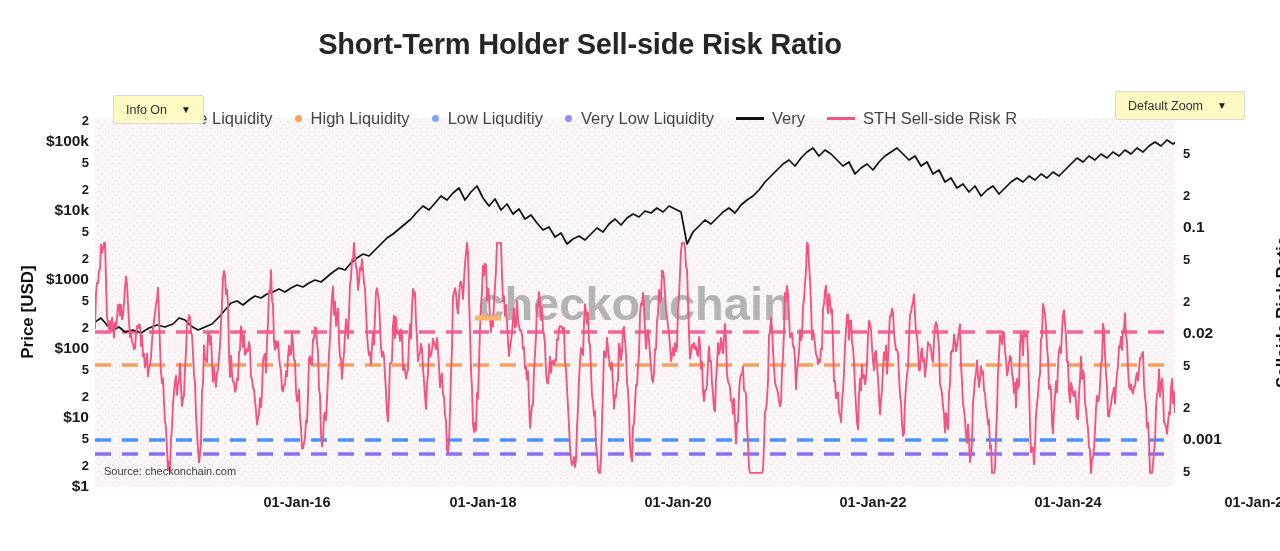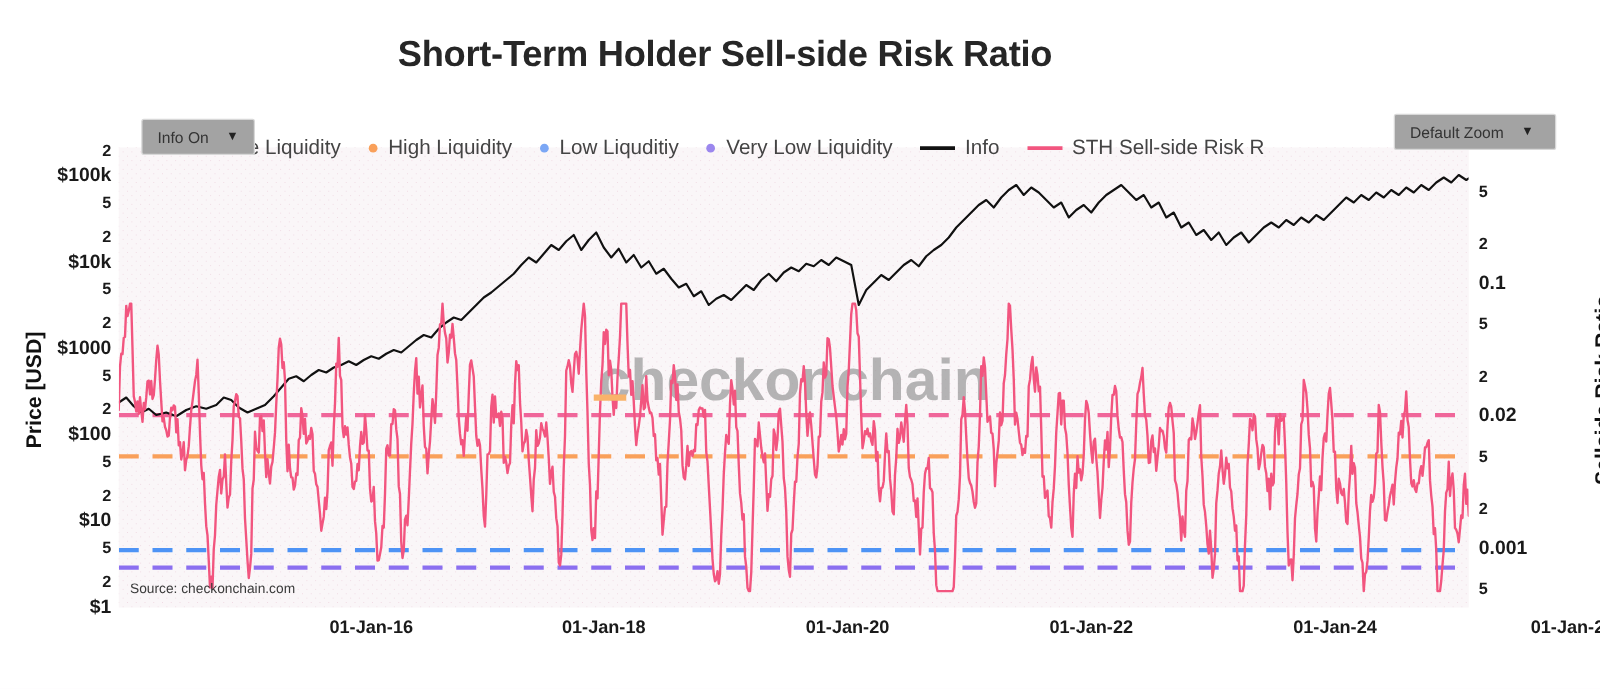--- a/index.html
+++ b/index.html
@@ -18,21 +18,21 @@
     position:absolute;top:28px;left:0;width:1160px;
     text-align:center;
     font-size:29px;font-weight:bold;color:#262626;
     letter-spacing:-0.2px;
     font-family:"Liberation Sans", sans-serif;
   }
 
   
   .dropdown{
     position:absolute;
-    background:#a3a3a3;
+    background:#fef9c3;
     border:1px solid #d8d8d8;
     border-radius:2px;
     display:flex;align-items:center;
     box-sizing:border-box;
     font-size:12.5px;color:#333;
     padding:0 8px 0 12px;
     height:29px;
     z-index:40;
   }
   .dropdown .dd-label{white-space:nowrap;}
@@ -200,21 +200,21 @@
       <div class="legend-item">
         <span class="marker-dot" style="background: rgb(123, 167, 245);"></span>
         <span class="lg-text">Low Liquditiy</span>
       </div>
       <div class="legend-item">
         <span class="marker-dot" style="background: rgb(155, 135, 238);"></span>
         <span class="lg-text">Very Low Liquidity</span>
       </div>
       <div class="legend-item">
         <span class="marker-line" style="background: rgb(17, 17, 17);"></span>
-        <span class="lg-text">Info</span>
+        <span class="lg-text">Very</span>
       </div>
       <div class="legend-item">
         <span class="marker-line" style="background: rgb(242, 85, 127);"></span>
         <span class="lg-text">STH Sell-side Risk R</span>
       </div>
     </div>
 
   <div class="dropdown" id="info-dropdown">
     <span class="dd-label">Info On</span>
     <span class="dd-caret">▼</span>

